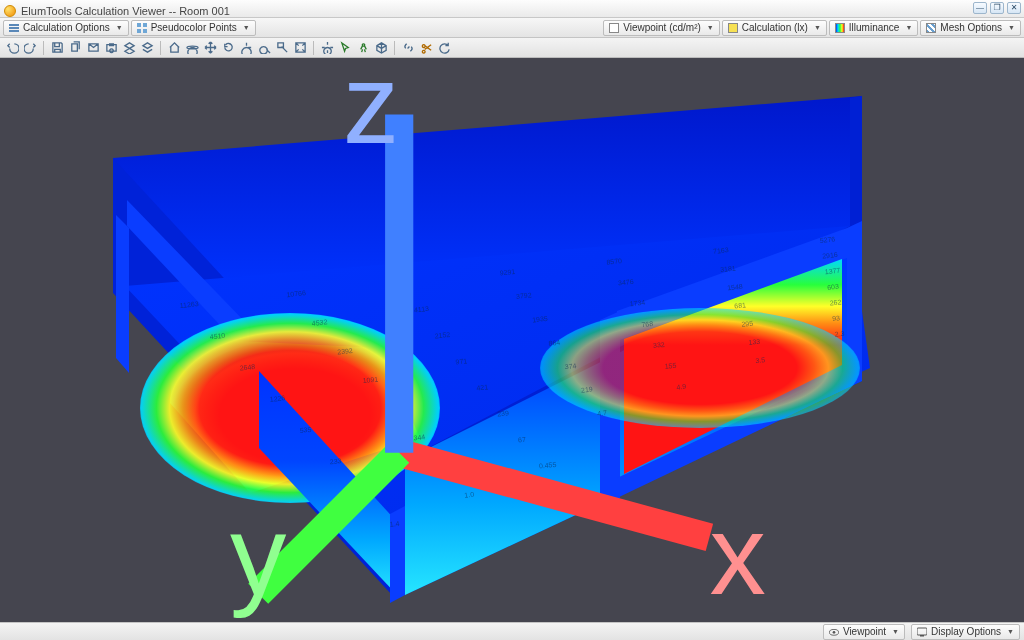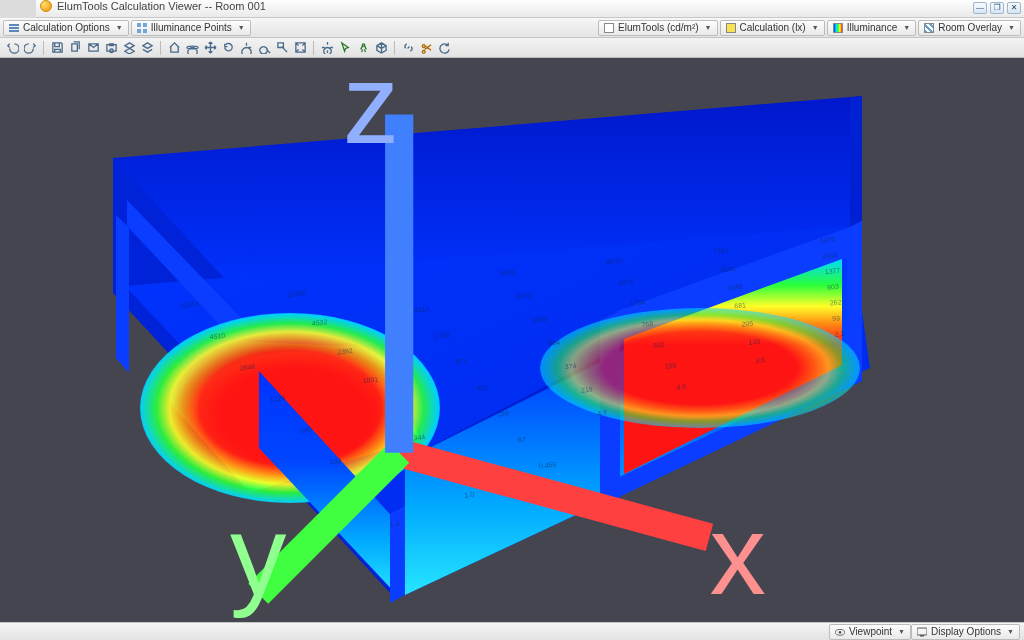--- a/index.html
+++ b/index.html
@@ -1,22 +1,21 @@
 <!DOCTYPE html>
 <html><head>
 <meta charset="utf-8">
 <style>
   * { box-sizing: border-box; margin: 0; padding: 0; }
   html, body { width: 1024px; height: 640px; overflow: hidden; font-family: "Segoe UI", Tahoma, sans-serif; font-size: 11px; background: #dcdcdc; }
   
   .titlebar {
     height: 18px; background: linear-gradient(#fdfdfd,#eaeaea);
-    display: flex; align-items: flex-start; padding: 0 4px; border-bottom: 1px solid #c8c8c8;
+    display: flex; align-items: flex-end; padding: 0 4px; border-bottom: 1px solid #c8c8c8;
     position: relative;
-    margin-left: 36px;
   }
   .titlebar .app-icon {
     width: 12px; height: 12px; border-radius: 50%;
     background: radial-gradient(circle at 30% 30%, #ffe26a, #f5a623 70%);
     margin-right: 5px; border: 1px solid #d08a00;
   }
   .titlebar .title { color: #444; }
   .titlebar .wincontrols { position: absolute; right: 3px; top: 2px; display: flex; gap: 3px;}
   .winbtn { width: 14px; height: 12px; border: 1px solid #9db6cc; border-radius: 2px;
     background: linear-gradient(#f7fbff,#d6e6f5); font-size: 8px; line-height: 10px;
@@ -52,21 +51,21 @@
     background: #45454f; overflow: hidden;
   }
   .viewport svg { position: absolute; inset: 0; width: 100%; height: 100%;}
   .hotfloor-label { font-size: 7px; fill: #0a2850; opacity: 0.55; }
   
   .gizmo { position: absolute; left: 12px; bottom: 10px; width: 40px; height: 40px;}
   
   .statusbar {
     position: absolute; left: 0; right: 0; bottom: 0; height: 18px;
     background: linear-gradient(#f4f4f4,#e3e3e3); border-top: 1px solid #c4c4c4;
-    display: flex; align-items: center; justify-content: flex-end; padding: 0 4px; gap: 0;
+    display: flex; align-items: center; justify-content: flex-end; padding: 0 4px; gap: 6px;
   }
 </style>
 </head>
 <body>
 
 <div class="titlebar">
   <span class="app-icon"></span>
   <span class="title">ElumTools Calculation Viewer -- Room 001</span>
   <div class="wincontrols">
     <div class="winbtn">—</div>
@@ -90,43 +89,43 @@
     </div>
     <div class="menu-btn">
       <span class="mini-icon">
         <svg viewBox="0 0 10 10">
             <rect x="0" y="0" width="4" height="4" fill="#6fa7d6"></rect>
             <rect x="6" y="0" width="4" height="4" fill="#6fa7d6"></rect>
             <rect x="0" y="6" width="4" height="4" fill="#6fa7d6"></rect>
             <rect x="6" y="6" width="4" height="4" fill="#6fa7d6"></rect>
           </svg>
       </span>
-      <span>Illuminance Points</span>
+      <span>Pseudocolor Points</span>
       <span class="caret">▼</span>
     </div>
   </div>
   <div class="menu-right">
     <div class="menu-btn">
       <span class="swatch" style="background:#fff"></span>
-      <span>ElumTools (cd/m²)</span>
+      <span>Viewpoint (cd/m²)</span>
       <span class="caret">▼</span>
     </div>
     <div class="menu-btn">
       <span class="swatch" style="background:#f7e154"></span>
       <span>Calculation (lx)</span>
       <span class="caret">▼</span>
     </div>
     <div class="menu-btn">
       <span class="swatch" style="background:linear-gradient(90deg,#0033ff,#00e0ff,#28ff3c,#ffff28,#ff1414)"></span>
       <span>Illuminance</span>
       <span class="caret">▼</span>
     </div>
     <div class="menu-btn">
       <span class="swatch" style="background:repeating-linear-gradient(45deg,#6aa0d0 0 2px,#fff 2px 4px)"></span>
-      <span>Room Overlay</span>
+      <span>Mesh Options</span>
       <span class="caret">▼</span>
     </div>
   </div>
 </div>
 
 <div class="iconbar" id="iconbar">
     <div class="ib-btn">
       <svg viewBox="0 0 14 14">
         <path fill="none" stroke="#4a6a8a" stroke-width="1.4" d="M9 3a5 5 0 1 1-5 5M4 3l-2 2 2 2"></path>
       </svg>

